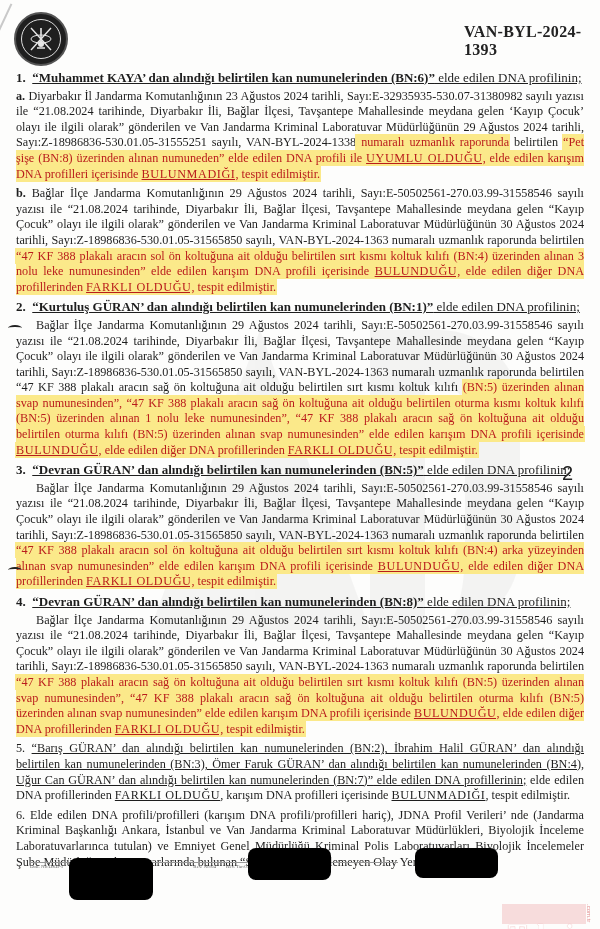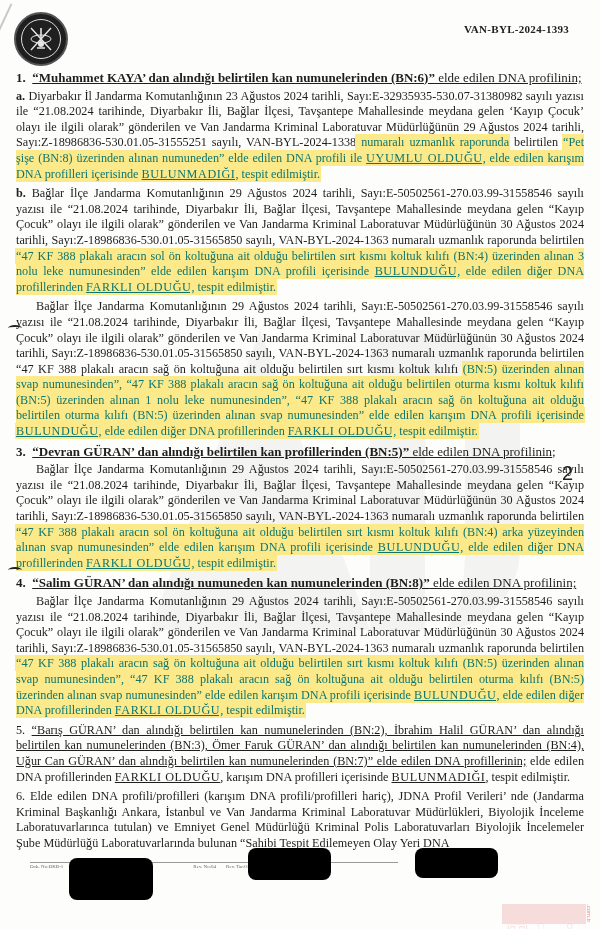--- a/index.html
+++ b/index.html
@@ -10,31 +10,31 @@
   
   .wm { position: absolute; left: 150px; top: 330px; width: 380px; height: 300px; opacity: 0.06; pointer-events: none; }
   .wm .a { position: absolute; left: 0; top: 0; width: 0; height: 0; border-left: 110px solid transparent; border-right: 110px solid transparent; border-bottom: 300px solid #666; }
   .wm .p { position: absolute; left: 220px; top: 0; width: 150px; height: 300px; border-left: 55px solid #666; border-top: 55px solid #666; border-right: 55px solid #666; border-radius: 0 80px 80px 0; }
 
   .logo { position: absolute; left: 14px; top: 12px; width: 54px; height: 54px; border-radius: 50%; background: #1f1f1f; border: 2px solid #555; }
   .logo .ring { position: absolute; left: 5px; top: 5px; width: 40px; height: 40px; border-radius: 50%; border: 1.5px solid #ddd; }
   .logo .mark { position: absolute; left: 12px; top: 10px; width: 26px; height: 30px; }
   .stamp-line { position: absolute; left: 2px; top: 2px; width: 2px; height: 40px; background: #c9c9c9; transform: rotate(25deg); }
 
-  .docno { position: absolute; left: 464px; top: 23px; font-size: 11px; font-weight: bold; letter-spacing: 0.3px; color: #222; }
+  .docno { position: absolute; left: 464px; top: 23px; font-size: 16px; font-weight: bold; letter-spacing: 0.3px; color: #222; }
 
   .content { position: absolute; left: 16px; top: 66px; width: 568px; font-size: 12.2px; line-height: 15.6px; }
   .h { font-weight: bold; margin-top: 4px; margin-bottom: 3px; white-space: nowrap; font-size: 13px; }
   .h .u { text-decoration: underline; }
   .h .n { font-weight: normal; text-decoration: underline; }
   .par { text-align: justify; text-align-last: left; margin-bottom: 4px; }
   .ind { text-indent: 20px; }
   .b { font-weight: normal; }
   .bu { font-weight: normal; text-decoration: underline; letter-spacing: 0.6px; }
-  .hl { background: #fbe98a; box-shadow: 0 0 0 1px #fbe98a; color: #0f766e; }
+  .hl { background: #fbe98a; box-shadow: 0 0 0 1px #fbe98a; color: #b91c1c; }
   .lbl { font-weight: bold; }
 
   .pnum { position: absolute; left: 562px; top: 462px; font-family: "Liberation Sans", sans-serif; font-size: 20px; color: #222; }
   .lmark { position: absolute; width: 14px; height: 6px; border-top: 2px solid #222; border-radius: 50% 50% 0 0; }
 
   .footer-line { position: absolute; left: 30px; top: 862px; width: 368px; height: 1px; background: #999; }
   .footer-text { position: absolute; left: 30px; top: 864px; font-size: 5px; color: #666; white-space: nowrap; }
   .footer-text span { margin-right: 60px; }
   .redact { position: absolute; background: #000; border-radius: 8px; }
 
@@ -71,33 +71,36 @@
     <div class="h">
       <span>1.</span>&nbsp;&nbsp;<span class="u">“Muhammet KAYA’ dan alındığı belirtilen kan numunelerinden (BN:6)”</span><span class="n"> elde edilen DNA profilinin;</span>
     </div>
     <div class="par">
       <span class="lbl">a.</span><span> Diyarbakır İl Jandarma Komutanlığının 23 Ağustos 2024 tarihli, Sayı:E-32935935-530.07-31380982 sayılı yazısı ile “21.08.2024 tarihinde, Diyarbakır İli, Bağlar İlçesi, Tavşantepe Mahallesinde meydana gelen ‘Kayıp Çocuk’ olayı ile ilgili olarak” gönderilen ve Van Jandarma Kriminal Laboratuvar Müdürlüğünün 29 Ağustos 2024 tarihli, Sayı:Z-18986836-530.01.05-31555251 sayılı, </span><span class="b">VAN-BYL-2024-1338</span><span class="hl"> numaralı uzmanlık raporunda</span><span> belirtilen </span><span class="hl">“Pet şişe (BN:8) üzerinden alınan numuneden” elde edilen DNA profili ile </span><span class="hl bu">UYUMLU OLDUĞU</span><span class="hl">, elde edilen karışım DNA profilleri içerisinde </span><span class="hl bu">BULUNMADIĞI</span><span class="hl">, tespit edilmiştir.</span>
     </div>
     <div class="par">
       <span class="lbl">b.</span><span> Bağlar İlçe Jandarma Komutanlığının 29 Ağustos 2024 tarihli, Sayı:E-50502561-270.03.99-31558546 sayılı yazısı ile “21.08.2024 tarihinde, Diyarbakır İli, Bağlar İlçesi, Tavşantepe Mahallesinde meydana gelen “Kayıp Çocuk” olayı ile ilgili olarak” gönderilen ve Van Jandarma Kriminal Laboratuvar Müdürlüğünün 30 Ağustos 2024 tarihli, Sayı:Z-18986836-530.01.05-31565850 sayılı, </span><span class="b">VAN-BYL-2024-1363</span><span> numaralı uzmanlık raporunda belirtilen </span><span class="hl">“47 KF 388 plakalı aracın sol ön koltuğuna ait olduğu belirtilen sırt kısmı koltuk kılıfı (BN:4) üzerinden alınan 3 nolu leke numunesinden” elde edilen karışım DNA profili içerisinde </span><span class="hl bu">BULUNDUĞU</span><span class="hl">, elde edilen diğer DNA profillerinden </span><span class="hl bu">FARKLI OLDUĞU</span><span class="hl">, tespit edilmiştir.</span>
     </div>
 
+    <div class="h">
+      <span>2.</span>&nbsp;&nbsp;<span class="u">“Kurtuluş GÜRAN’ dan alındığı belirtilen kan numunelerinden (BN:1)”</span><span class="n"> elde edilen DNA profilinin;</span>
+    </div>
     <div class="par ind">
       <span>Bağlar İlçe Jandarma Komutanlığının 29 Ağustos 2024 tarihli, Sayı:E-50502561-270.03.99-31558546 sayılı yazısı ile “21.08.2024 tarihinde, Diyarbakır İli, Bağlar İlçesi, Tavşantepe Mahallesinde meydana gelen “Kayıp Çocuk” olayı ile ilgili olarak” gönderilen ve Van Jandarma Kriminal Laboratuvar Müdürlüğünün 30 Ağustos 2024 tarihli, Sayı:Z-18986836-530.01.05-31565850 sayılı, </span><span class="b">VAN-BYL-2024-1363</span><span> numaralı uzmanlık raporunda belirtilen “47 KF 388 plakalı aracın sağ ön koltuğuna ait olduğu belirtilen sırt kısmı koltuk kılıfı </span><span class="hl">(BN:5) üzerinden alınan svap numunesinden”, “47 KF 388 plakalı aracın sağ ön koltuğuna ait olduğu belirtilen oturma kısmı koltuk kılıfı (BN:5) üzerinden alınan 1 nolu leke numunesinden”, “47 KF 388 plakalı aracın sağ ön koltuğuna ait olduğu belirtilen oturma kılıfı (BN:5) üzerinden alınan svap numunesinden” elde edilen karışım DNA profili içerisinde </span><span class="hl bu">BULUNDUĞU</span><span class="hl">, elde edilen diğer DNA profillerinden </span><span class="hl bu">FARKLI OLDUĞU</span><span class="hl">, tespit edilmiştir.</span>
     </div>
 
     <div class="h">
-      <span>3.</span>&nbsp;&nbsp;<span class="u">“Devran GÜRAN’ dan alındığı belirtilen kan profillerinden (BN:5)”</span><span class="n"> elde edilen DNA profilinin;</span>
+      <span>3.</span>&nbsp;&nbsp;<span class="u">“Devran GÜRAN’ dan alındığı belirtilen kan numunelerinden (BN:5)”</span><span class="n"> elde edilen DNA profilinin;</span>
     </div>
     <div class="par ind">
       <span>Bağlar İlçe Jandarma Komutanlığının 29 Ağustos 2024 tarihli, Sayı:E-50502561-270.03.99-31558546 sayılı yazısı ile “21.08.2024 tarihinde, Diyarbakır İli, Bağlar İlçesi, Tavşantepe Mahallesinde meydana gelen “Kayıp Çocuk” olayı ile ilgili olarak” gönderilen ve Van Jandarma Kriminal Laboratuvar Müdürlüğünün 30 Ağustos 2024 tarihli, Sayı:Z-18986836-530.01.05-31565850 sayılı, </span><span class="b">VAN-BYL-2024-1363</span><span> numaralı uzmanlık raporunda belirtilen </span><span class="hl">“47 KF 388 plakalı aracın sol ön koltuğuna ait olduğu belirtilen sırt kısmı koltuk kılıfı (BN:4) arka yüzeyinden alınan svap numunesinden” elde edilen karışım DNA profili içerisinde </span><span class="hl bu">BULUNDUĞU</span><span class="hl">, elde edilen diğer DNA profillerinden </span><span class="hl bu">FARKLI OLDUĞU</span><span class="hl">, tespit edilmiştir.</span>
     </div>
 
     <div class="h">
-      <span>4.</span>&nbsp;&nbsp;<span class="u">“Salim GÜRAN’ dan alındığı numuneden kan numunelerinden (BN:8)”</span><span class="n"> elde edilen DNA profilinin;</span>
+      <span>4.</span>&nbsp;&nbsp;<span class="u">“Devran GÜRAN’ dan alındığı belirtilen kan numunelerinden (BN:8)”</span><span class="n"> elde edilen DNA profilinin;</span>
     </div>
     <div class="par ind">
       <span>Bağlar İlçe Jandarma Komutanlığının 29 Ağustos 2024 tarihli, Sayı:E-50502561-270.03.99-31558546 sayılı yazısı ile “21.08.2024 tarihinde, Diyarbakır İli, Bağlar İlçesi, Tavşantepe Mahallesinde meydana gelen “Kayıp Çocuk” olayı ile ilgili olarak” gönderilen ve Van Jandarma Kriminal Laboratuvar Müdürlüğünün 30 Ağustos 2024 tarihli, Sayı:Z-18986836-530.01.05-31565850 sayılı, </span><span class="b">VAN-BYL-2024-1363</span><span> numaralı uzmanlık raporunda belirtilen </span><span class="hl">“47 KF 388 plakalı aracın sağ ön koltuğuna ait olduğu belirtilen sırt kısmı koltuk kılıfı (BN:5) üzerinden alınan svap numunesinden”, “47 KF 388 plakalı aracın sağ ön koltuğuna ait olduğu belirtilen oturma kılıfı (BN:5) üzerinden alınan svap numunesinden” elde edilen karışım DNA profili içerisinde </span><span class="hl bu">BULUNDUĞU</span><span class="hl">, elde edilen diğer DNA profillerinden </span><span class="hl bu">FARKLI OLDUĞU</span><span class="hl">, tespit edilmiştir.</span>
     </div>
 
     <div class="par" style="">
       <span class="b">5.</span>&nbsp;<span class="b" style="text-decoration:underline;">“Barış GÜRAN’ dan alındığı belirtilen kan numunelerinden (BN:2), İbrahim Halil GÜRAN’ dan alındığı belirtilen kan numunelerinden (BN:3), Ömer Faruk GÜRAN’ dan alındığı belirtilen kan numunelerinden (BN:4), Uğur Can GÜRAN’ dan alındığı belirtilen kan numunelerinden (BN:7)”</span><span style="text-decoration:underline;"> elde edilen DNA profillerinin;</span><span> elde edilen DNA profillerinden </span><span class="bu">FARKLI OLDUĞU</span><span>, karışım DNA profilleri içerisinde </span><span class="bu">BULUNMADIĞI</span><span>, tespit edilmiştir.</span>
     </div>
 
     <div class="par" style="margin-top:4px;">

